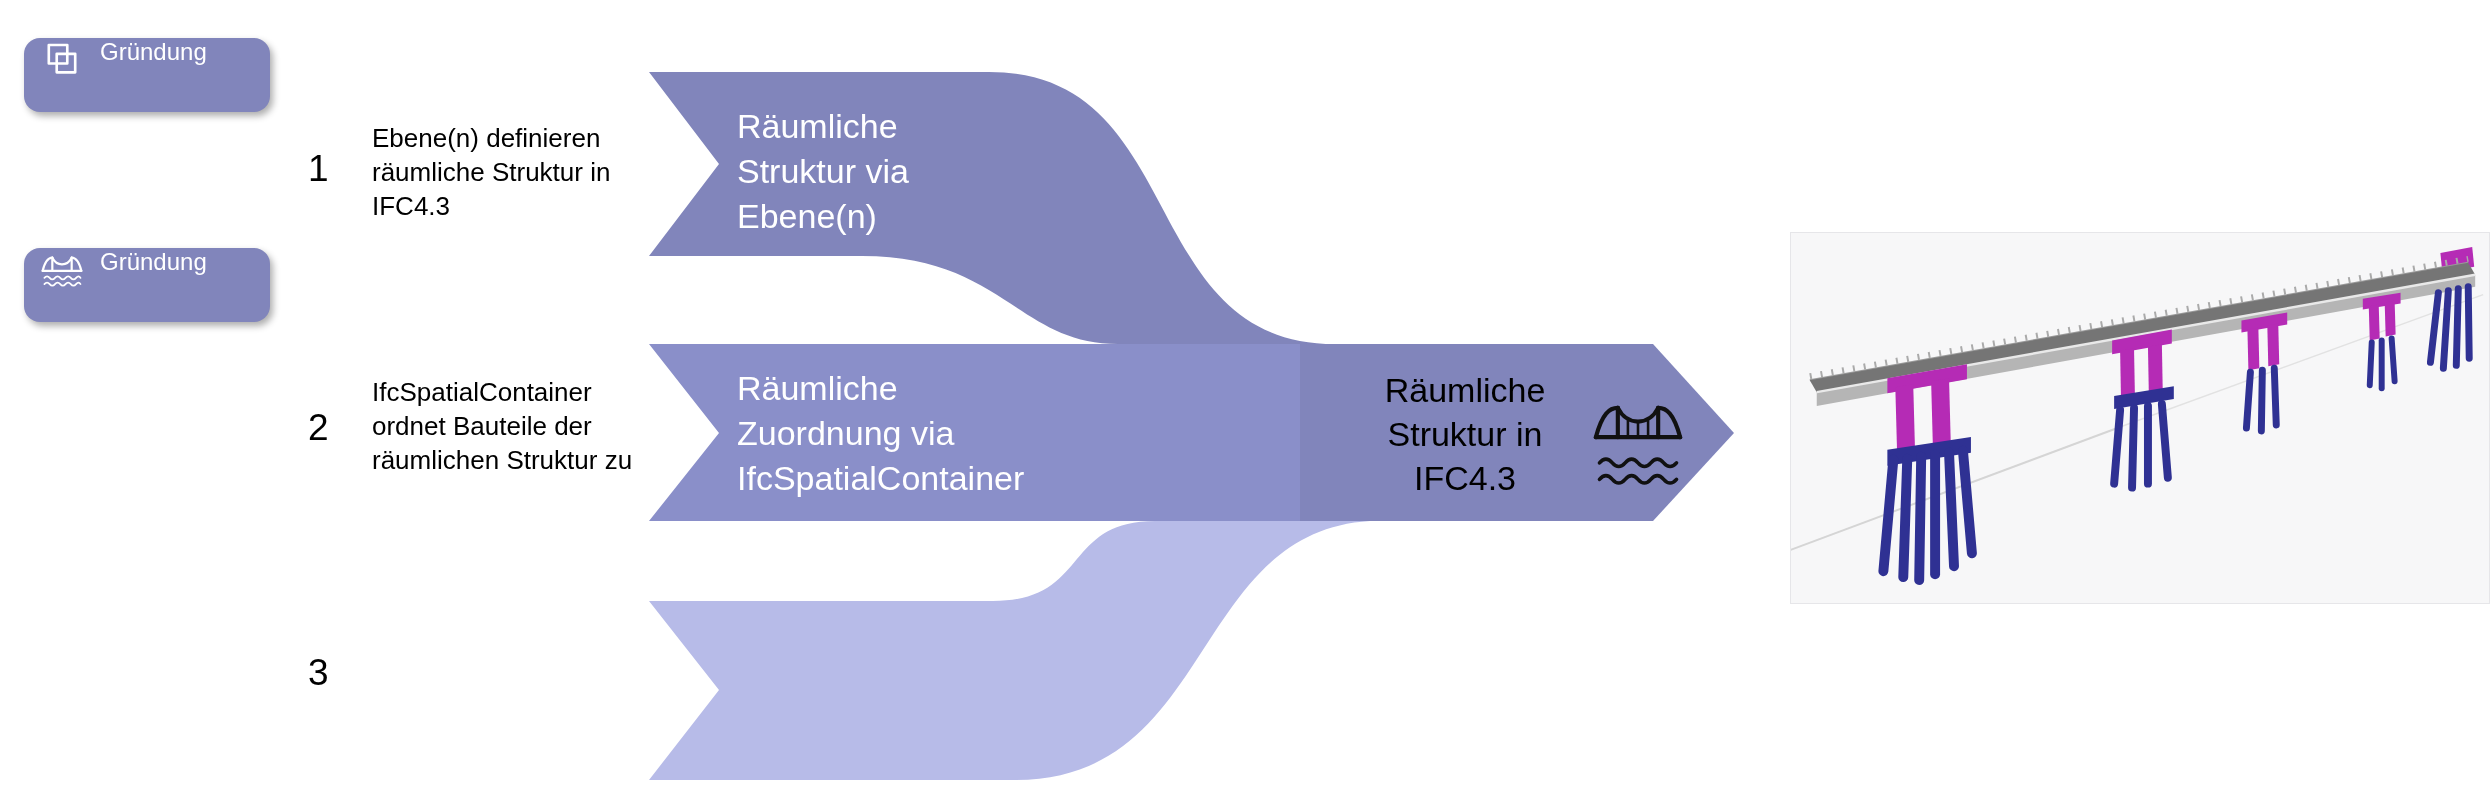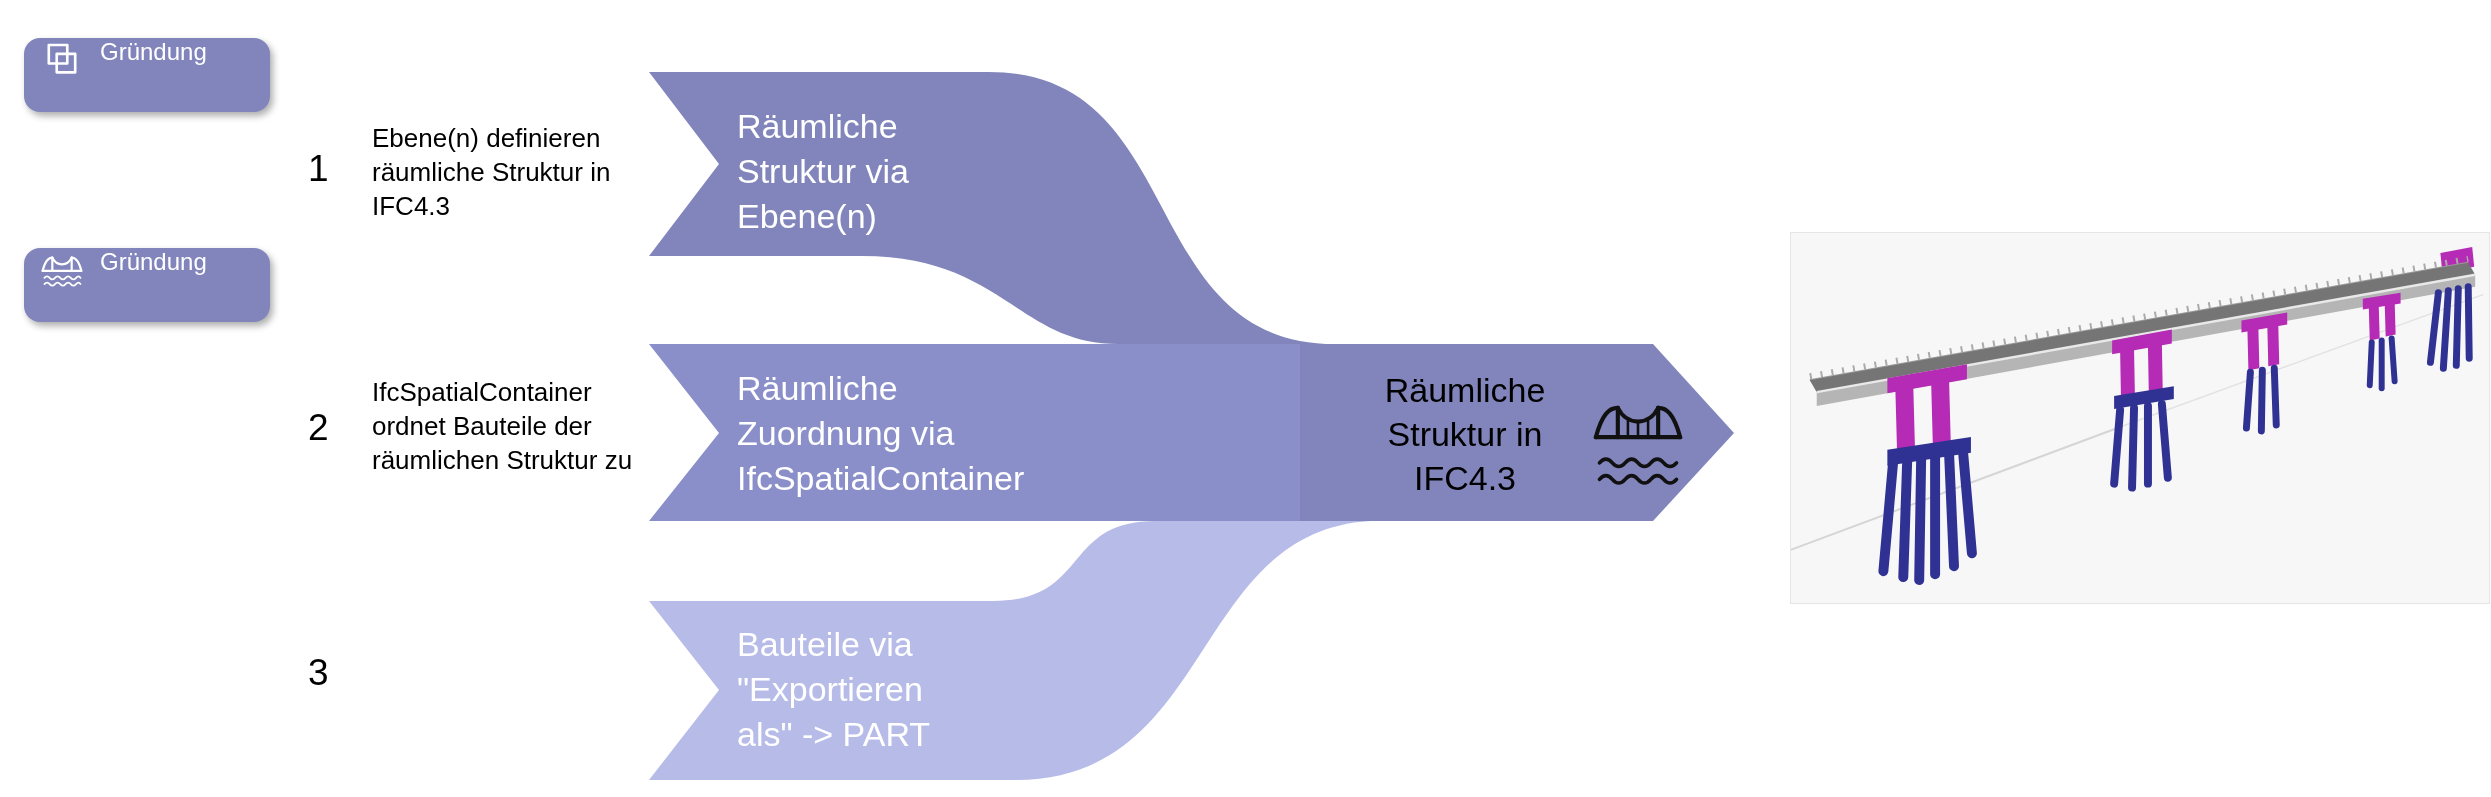--- a/index.html
+++ b/index.html
@@ -90,23 +90,20 @@
 räumlichen Struktur zu</div>
 
   <div class="step-num" style="left:308px;top:652px">3</div>
 
   <div class="band-label" style="top:104px">Räumliche
 Struktur via
 Ebene(n)</div>
   <div class="band-label" style="top:366px">Räumliche
 Zuordnung via
 IfcSpatialContainer</div>
-  <div class="band-label" style="top:622px">Bauteile via
-"Exportieren
-als" -&gt; PART</div>
 
   <div class="result-label">Räumliche
 Struktur in
 IFC4.3</div>
   <svg class="result-icon" viewBox="0 0 100 120">
     <g fill="none" stroke="#111" stroke-width="4.5" stroke-linecap="round">
       <path d="M4,58 H96"></path>
       <path d="M28,26 V58"></path>
         <path d="M72,26 V58"></path>
       <path d="M4,58 C11,32 19,26 28,26"></path>

